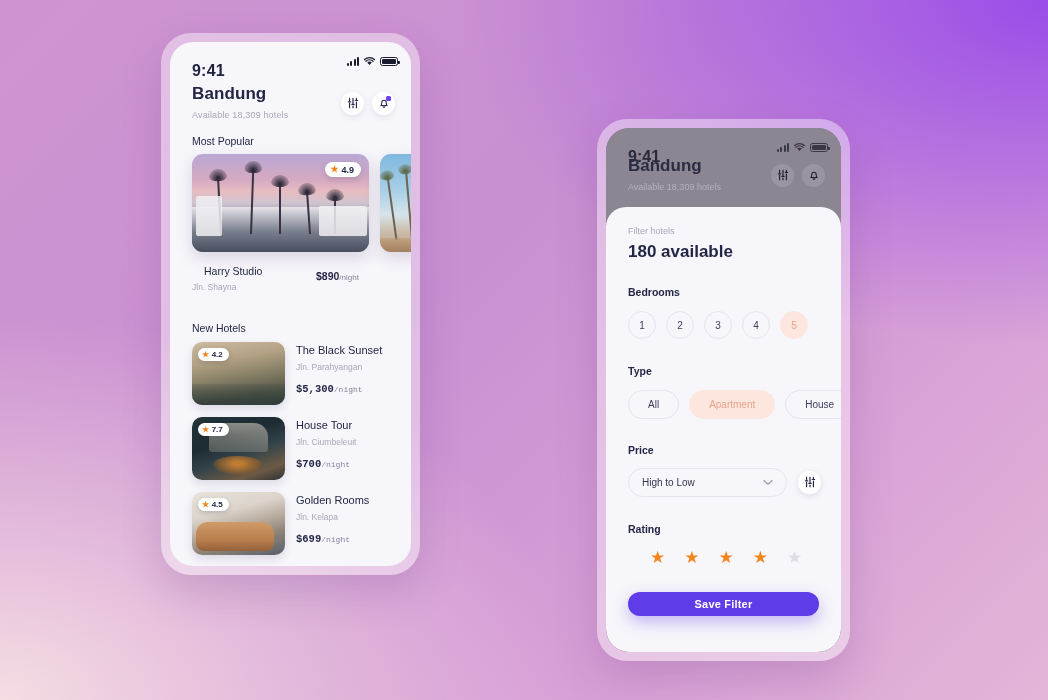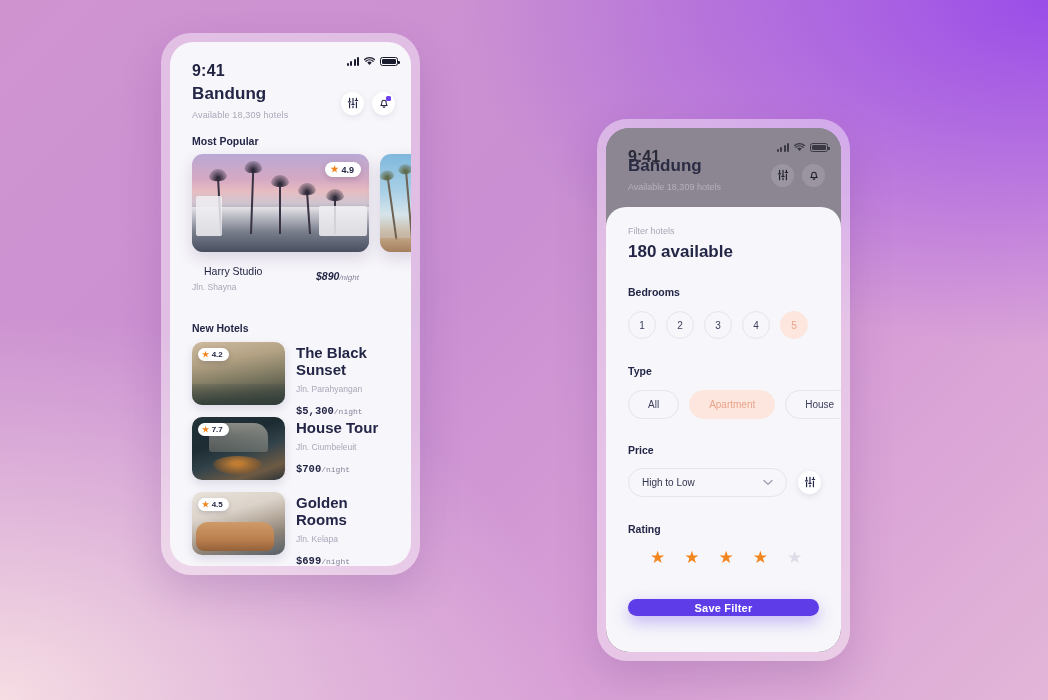--- a/index.html
+++ b/index.html
@@ -83,21 +83,21 @@
     box-shadow: 0 2px 6px rgba(60,40,100,0.10);
     position: relative;
   }
   .bell-dot {
     position: absolute; right: 4px; top: 4px;
     width: 5px; height: 5px; border-radius: 1.5px; background: #6c3ff0;
   }
 
   .sec-title {
     position: absolute; left: 22px;
-    font-size: 10.5px; font-weight: 700; color: #232646;
+    font-size: 10.5px; font-weight: 400; color: #232646;
   }
   .sec-popular { top: 93px; }
   .sec-new { top: 280px; }
 
   
   .pop-row { position: absolute; left: 22px; top: 112px; }
   .pop-card {
     position: absolute; top: 0;
     border-radius: 11px; overflow: hidden;
     box-shadow: 0 6px 16px rgba(60,40,100,0.16);
@@ -149,21 +149,21 @@
     font-size: 9px; font-weight: 700; color: #232646;
     box-shadow: 0 2px 6px rgba(40,25,70,0.18);
   }
   .star-ico { color: #f2861e; font-size: 9px; line-height: 1; }
 
   .pop-meta { position: absolute; left: 22px; top: 223px; width: 180px; }
   .pop-name { font-size: 10.5px; font-weight: 400; color: #232646; padding-left: 12px; }
   .pop-addr { font-size: 8.5px; color: #a9a7b8; margin-top: 5px; }
   .pop-price {
     position: absolute; left: 146px; top: 228px;
-    font-size: 10.5px; font-weight: 700; color: #232646; white-space: nowrap; font-style: italic;
+    font-size: 10.5px; font-weight: 700; color: #232646; white-space: nowrap;
   }
   .per-night { font-size: 8px; font-weight: 400; color: #85839a; }
 
   
   .hlist { position: absolute; left: 22px; top: 300px; right: 14px; }
   .hrow { position: relative; height: 75px; margin-bottom: 0px; }
   .hthumb {
     position: absolute; left: 0; top: 0;
     width: 93px; height: 63px; border-radius: 10px; overflow: hidden;
     box-shadow: 0 4px 10px rgba(60,40,100,0.14);
@@ -171,21 +171,21 @@
   .hbadge {
     position: absolute; left: 6px; top: 6px;
     background: #fff; border-radius: 8px;
     padding: 2px 6px 2px 4px;
     display: flex; align-items: center; gap: 2.5px;
     font-size: 8px; font-weight: 700; color: #232646;
     box-shadow: 0 2px 5px rgba(40,25,70,0.18);
   }
   .hbadge .star-ico { font-size: 8px; }
   .hinfo { position: absolute; left: 104px; top: 2px; }
-  .hname { font-size: 15px; font-weight: 700; color: #232646; }
+  .hname { font-size: 11px; font-weight: 400; color: #232646; }
   .haddr { font-size: 8.5px; color: #a9a7b8; margin-top: 6px; }
   .hprice { font-size: 10.5px; font-weight: 700; color: #232646; margin-top: 11px; font-family: Liberation Mono, monospace; }
 
   .img-ruin {
     width:100%; height:100%;
     background: linear-gradient(170deg, #cdbba0 0%, #b2a183 30%, #7f7a62 58%, #56584a 80%, #3d4742 100%);
     position: relative; overflow: hidden;
   }
   .img-ruin::after {
     content:""; position:absolute; left:0; right:0; bottom:0; height:34%;
@@ -301,21 +301,21 @@
     box-shadow: 0 2px 6px rgba(60,40,100,0.12);
   }
 
   .rating-title { margin-top: 26px; }
   .rating-row { display: flex; gap: 19px; margin-top: 14px; padding-left: 22px; }
   .rstar { font-size: 17px; line-height: 1; color: #f2861e; }
   .rstar.off { color: #dedce6; }
 
   .save-btn {
     position: absolute; left: 22px; right: 22px; bottom: 36px;
-    height: 17px; border-radius: 15px;
+    height: 24px; border-radius: 15px;
     background: #5e3ce8; color: #fff;
     display: flex; align-items: center; justify-content: center;
     font-size: 11px; font-weight: 700; letter-spacing: .2px;
     box-shadow: 0 6px 16px rgba(94,60,232,0.35);
   }
 </style>
 </head>
 <body>
 
 <div class="phone-left">

